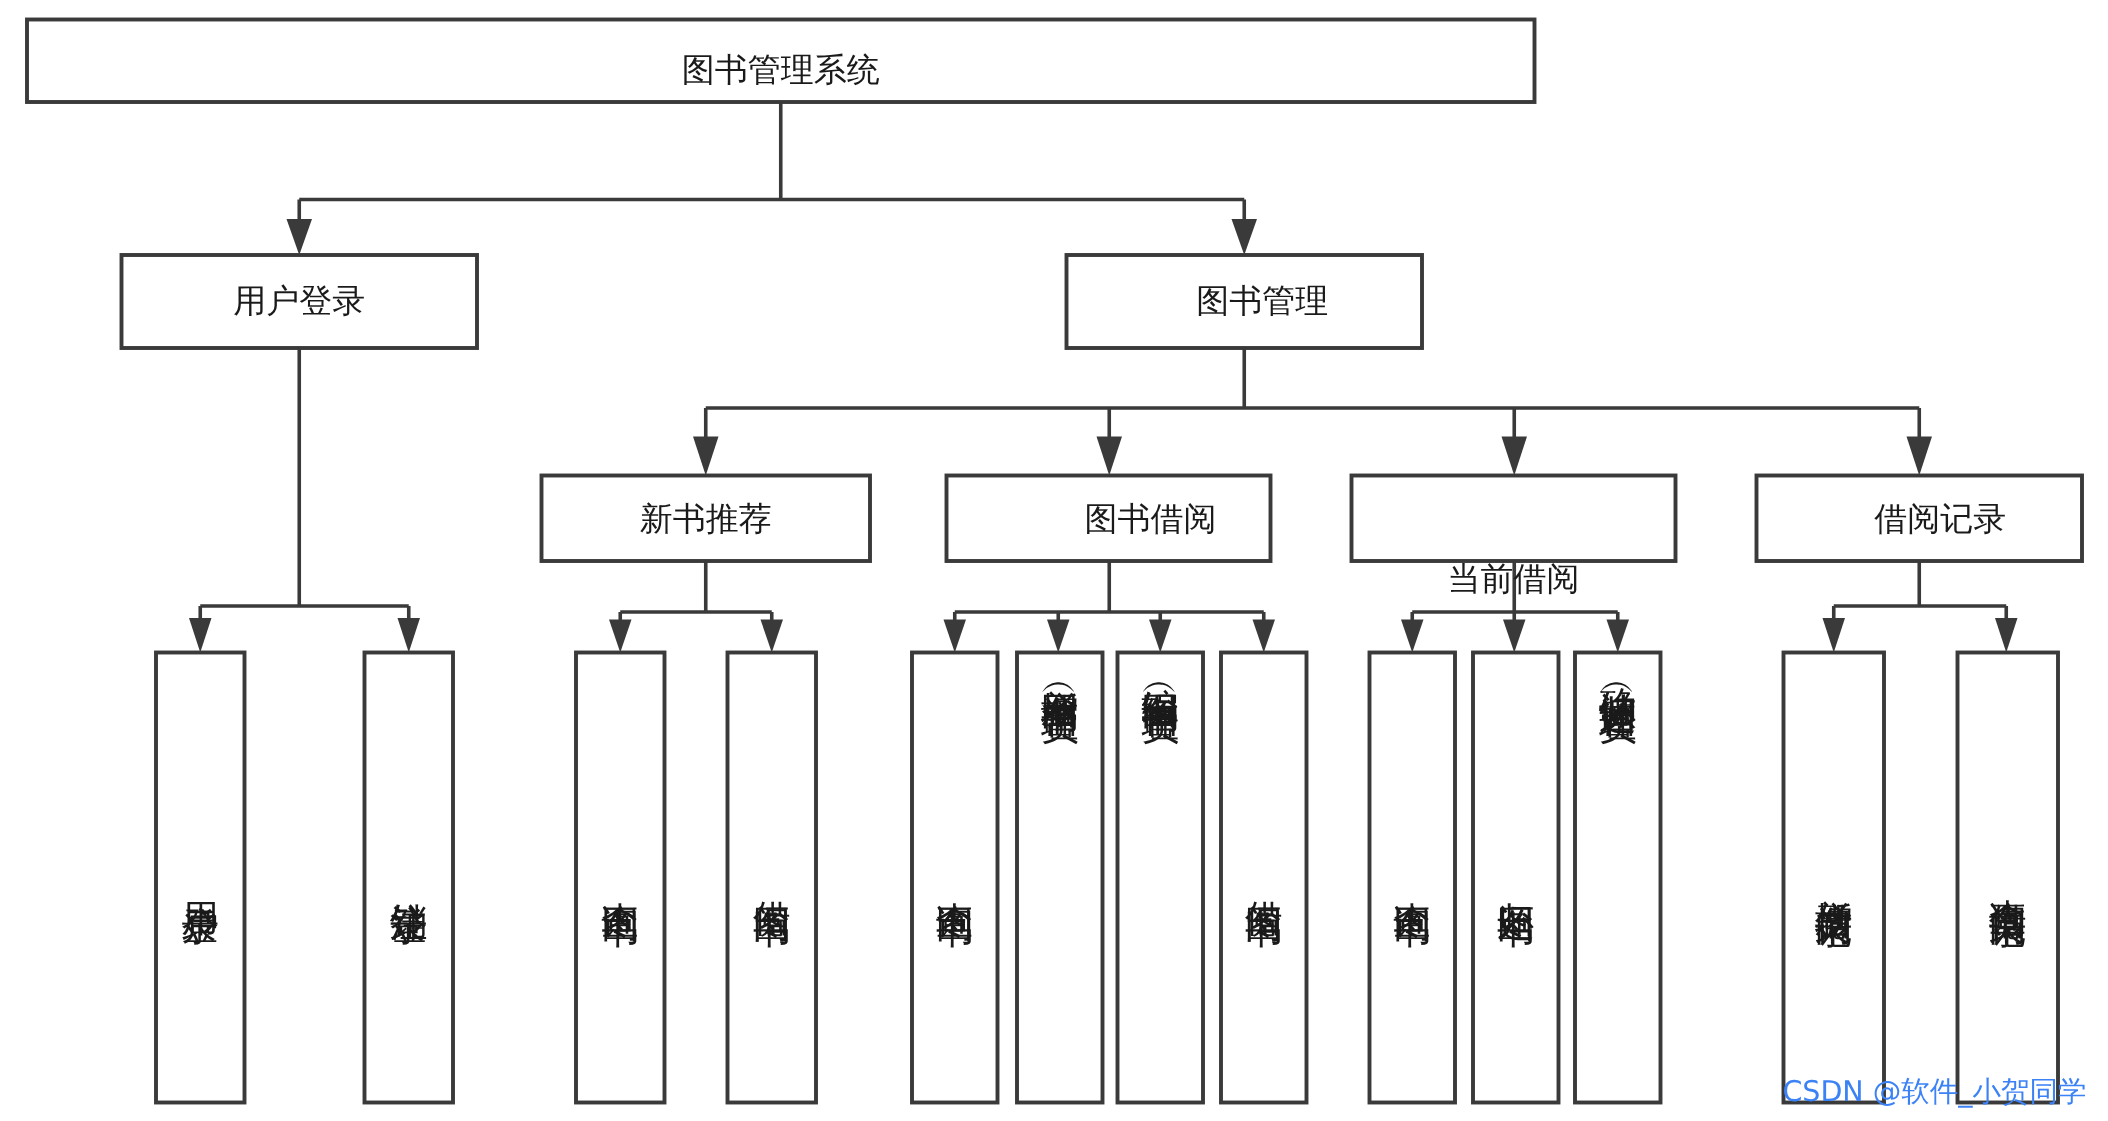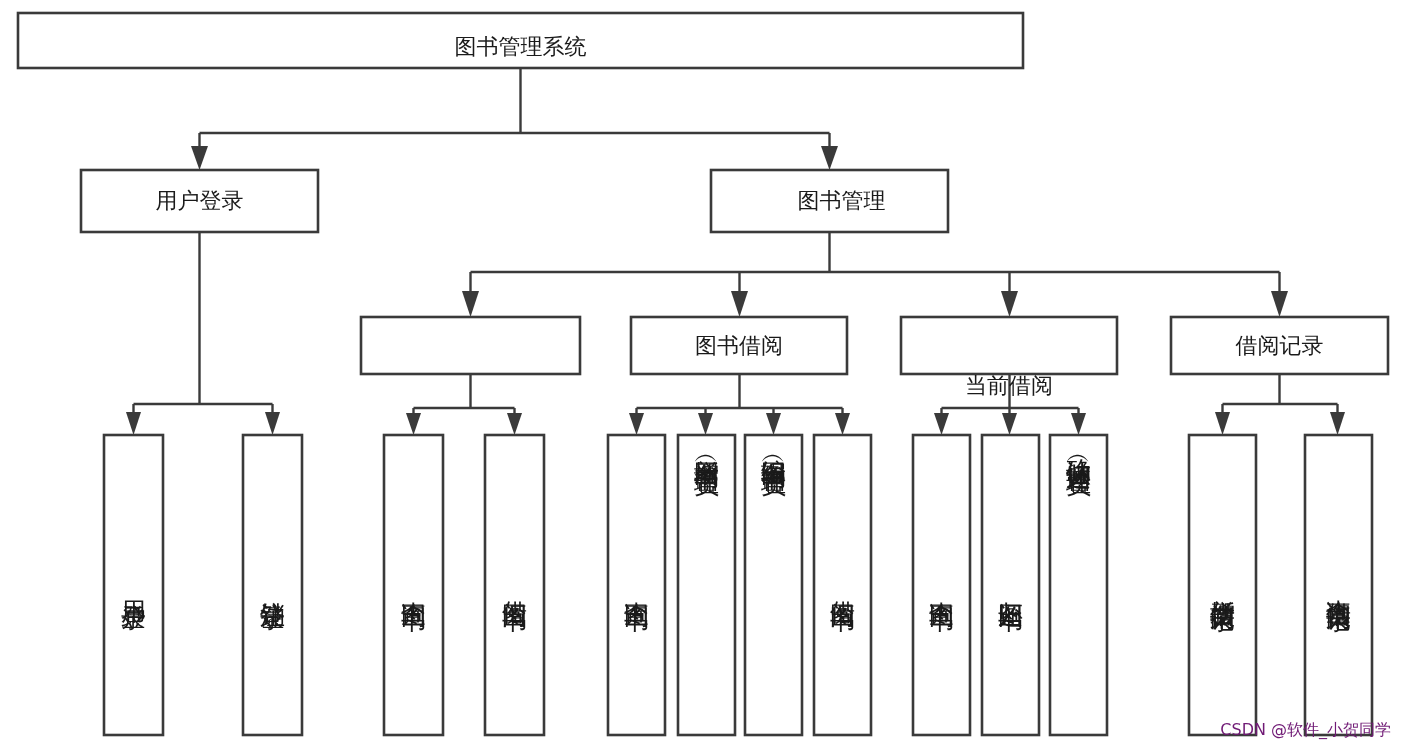--- a/index.html
+++ b/index.html
@@ -70,22 +70,22 @@
     font-family: "DejaVu Sans", "Liberation Sans", sans-serif;
     font-size: 22px;
     color: #1a1a1a;
     white-space: nowrap;
   }
   #watermark {
     position: absolute;
     right: 14px;
     bottom: 6px;
     font-family: "DejaVu Sans", "Liberation Sans", sans-serif;
-    font-size: 16px;
-    color: #701a75;
+    font-size: 19px;
+    color: #3b82f6;
     white-space: nowrap;
     pointer-events: none;
   }
 </style>
 </head>
 <body>
 
 <div id="diagram-root">
 
   <svg id="flowchart" viewBox="0 0 1405 747" xmlns="http://www.w3.org/2000/svg">
@@ -197,30 +197,33 @@
   </div>
 
   <div class="hlabel-wrap" style="left:81px; top:170px; width:237px; height:62px;">
     <span class="hlabel-text">用户登录</span>
   </div>
 
   <div class="hlabel-wrap" style="left:711px; top:170px; width:237px; height:62px;margin-left:12px;">
     <span class="hlabel-text">图书管理</span>
   </div>
 
-
-  <div class="hlabel-wrap" style="left:631px; top:317px; width:216px; height:57px;">
+  <div class="hlabel-wrap" style="left:361px; top:317px; width:219px; height:57px;">
+    <span class="hlabel-text">新书推荐</span>
+  </div>
+
+  <div class="hlabel-wrap" style="left:631px; top:317px; width:216px; height:57px;padding-left:28px;">
     <span class="hlabel-text">图书借阅</span>
   </div>
 
   <div class="hlabel-wrap" style="left:901px; top:317px; width:216px; height:57px;margin-top:40px;">
     <span class="hlabel-text">当前借阅</span>
   </div>
 
-  <div class="hlabel-wrap" style="left:1171px; top:317px; width:217px; height:57px;">
+  <div class="hlabel-wrap" style="left:1171px; top:317px; width:217px; height:57px;padding-left:14px;">
     <span class="hlabel-text">借阅记录</span>
   </div>
 
   <div class="vlabel-wrap" style="left:104px; top:435px; width:59px; height:300px;">
     <span class="vlabel-text">用户登录</span>
   </div>
   <div class="vlabel-wrap" style="left:243px; top:435px; width:59px; height:300px;">
     <span class="vlabel-text">注销登录</span>
   </div>
 

